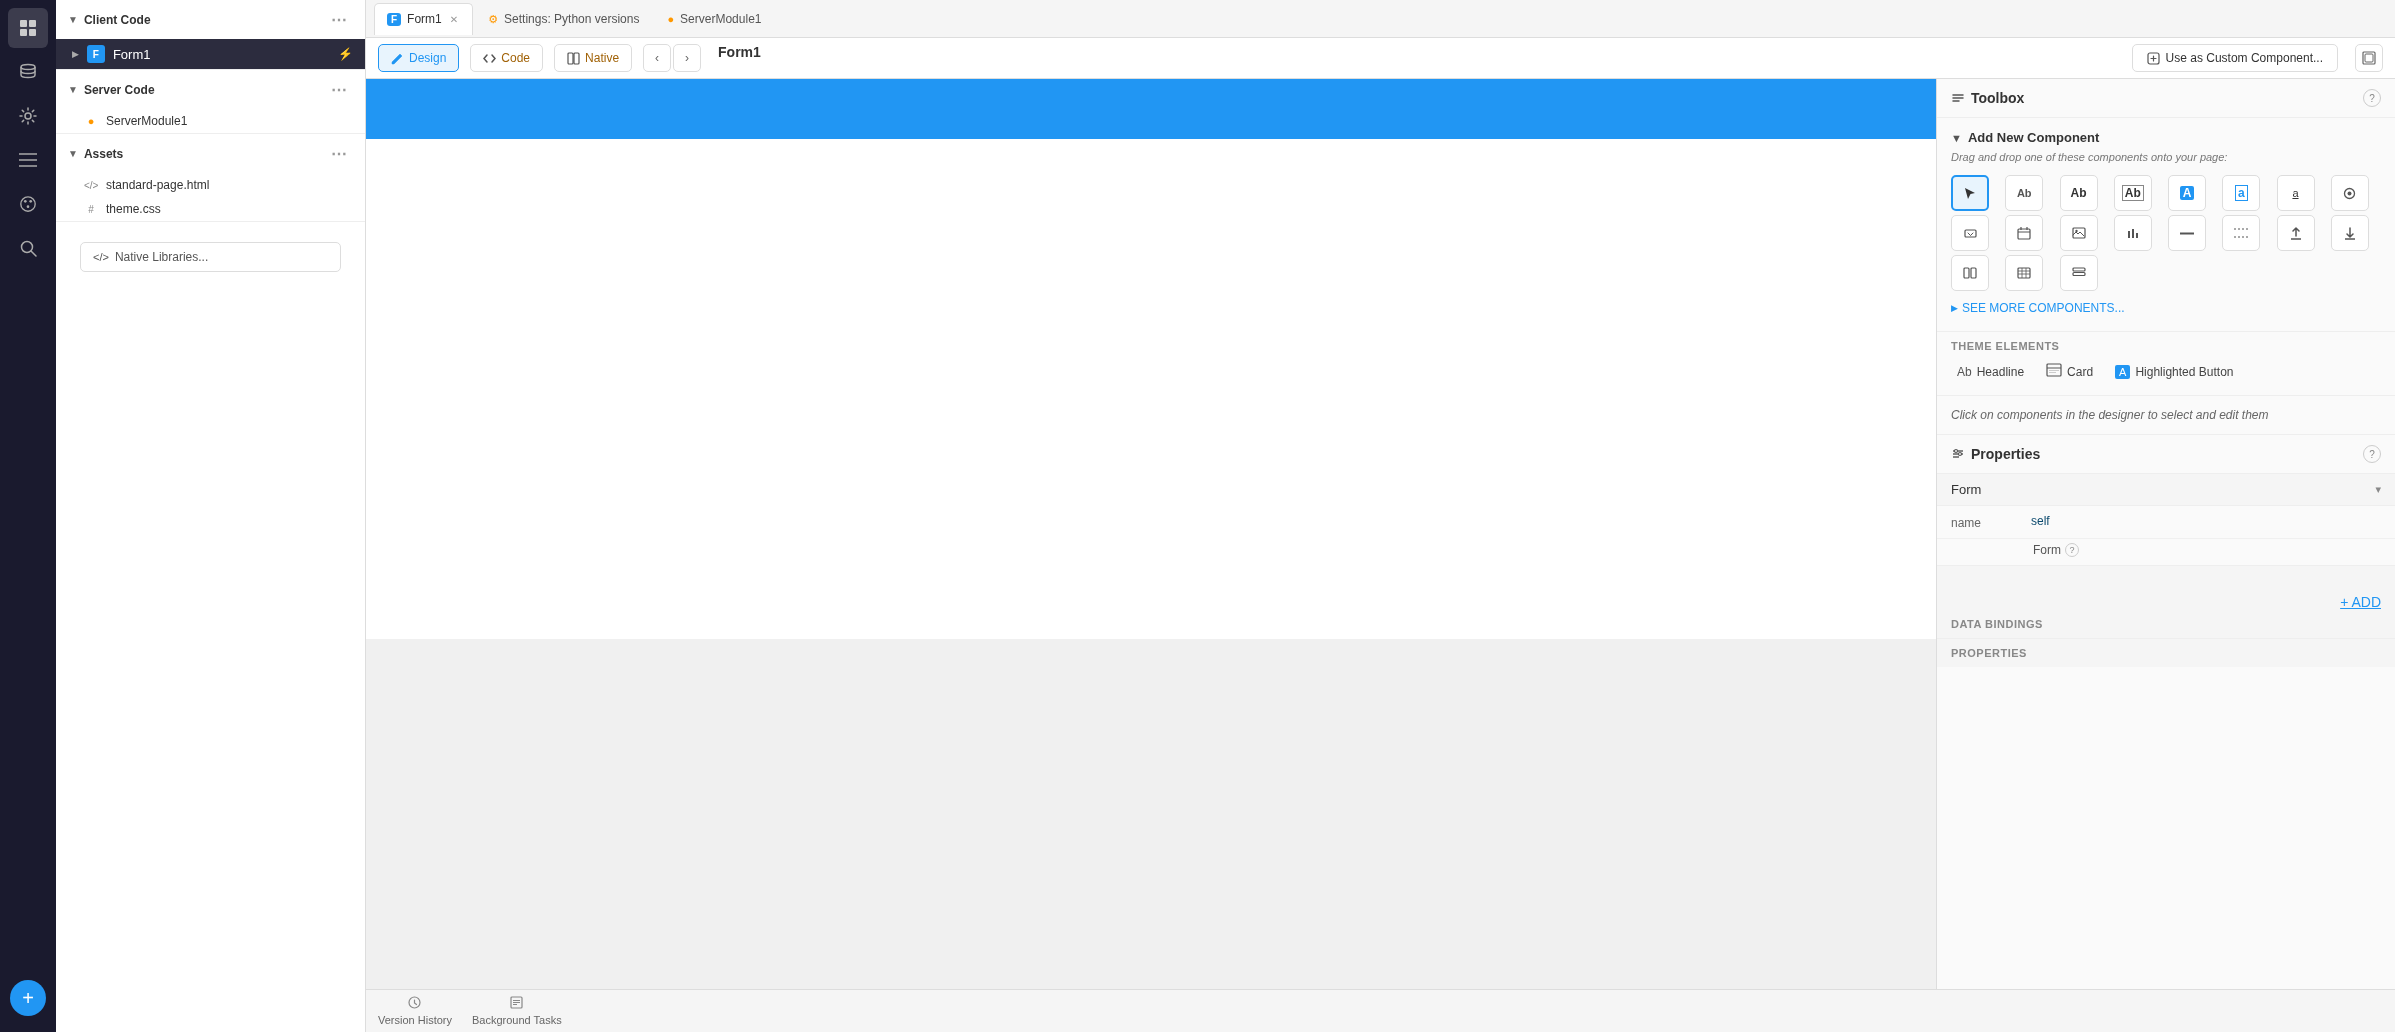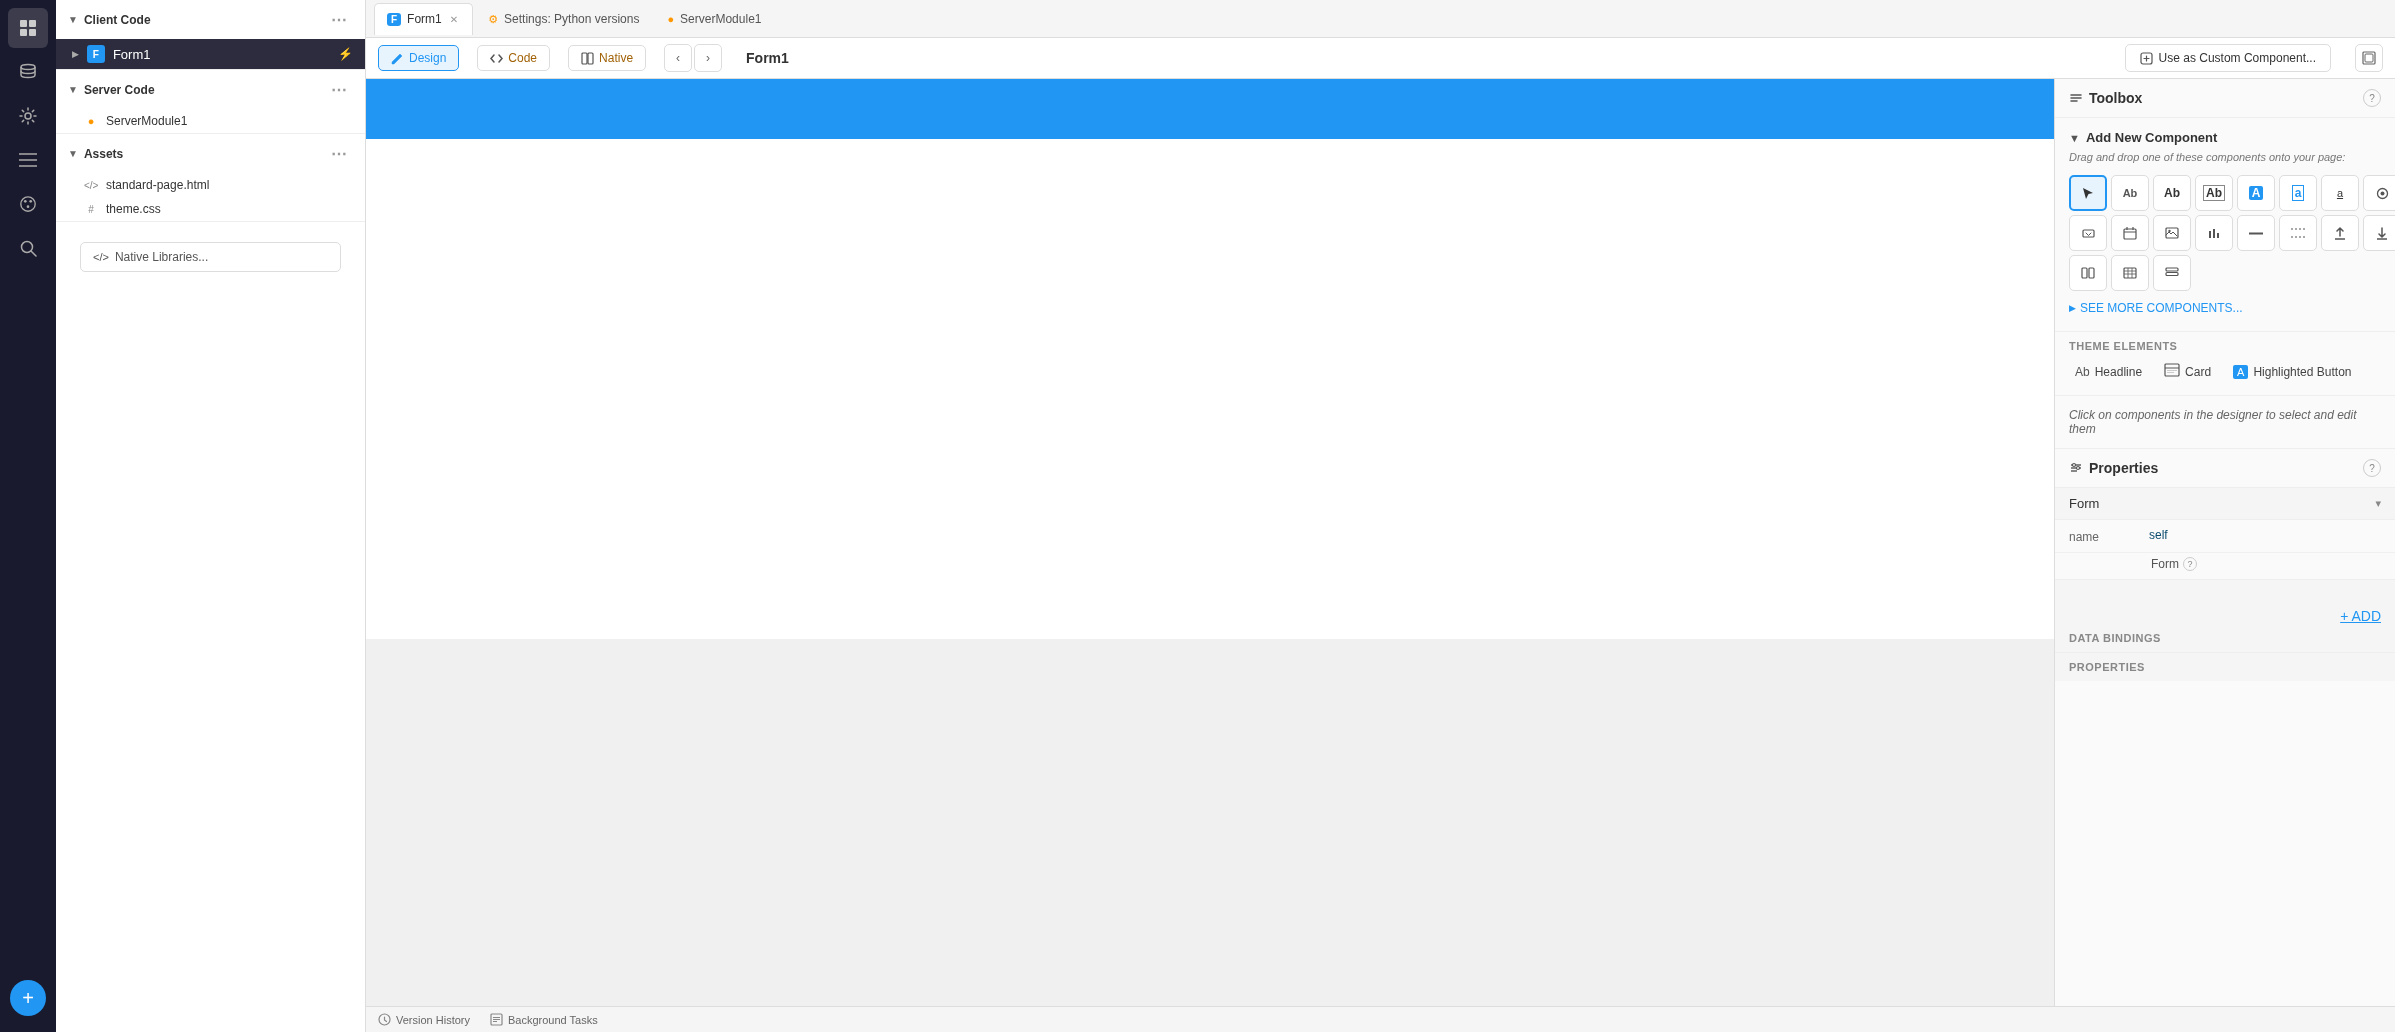--- a/index.html
+++ b/index.html
@@ -169,22 +169,21 @@
       font-size: 10px;
       cursor: pointer;
       padding: 1px 2px;
       border-radius: 3px;
     }
     .tab-icon { font-size: 11px; }
 
     
     .toolbar {
       display: flex;
-      align-items: center;
-      gap: 18px;
+      gap: 11px;
       padding: 6px 12px;
       background: white;
       border-bottom: 1px solid #ddd;
       flex-shrink: 0;
     }
     .toolbar-btn {
       display: flex;
       align-items: center;
       gap: 5px;
       padding: 5px 12px;
@@ -249,21 +248,21 @@
     }
     .canvas-body {
       background: white;
       min-height: 500px;
       margin: 0;
       padding: 20px;
     }
 
     
     .toolbox-panel {
-      width: 341px;
+      width: 459px;
       background: #fafafa;
       border-left: 1px solid #ddd;
       display: flex;
       flex-direction: column;
       flex-shrink: 0;
       overflow-y: auto;
     }
 
     .toolbox-header {
       display: flex;
@@ -522,20 +521,21 @@
       gap: 20px;
       flex-shrink: 0;
     }
     .bottom-bar-item {
       display: flex;
       align-items: center;
       gap: 5px;
       font-size: 11px;
       color: #666;
       cursor: pointer;
+      flex-direction: column;
     }
   </style>
 </head>
 <body>
 
 <div class="icon-sidebar">
   <div class="icon-sidebar-top">
     <div class="icon-btn active" title="Grid/Pages">
       <svg width="20" height="20" viewBox="0 0 20 20" fill="none">
         <rect x="2" y="2" width="7" height="7" rx="1" fill="#ccc"></rect>

